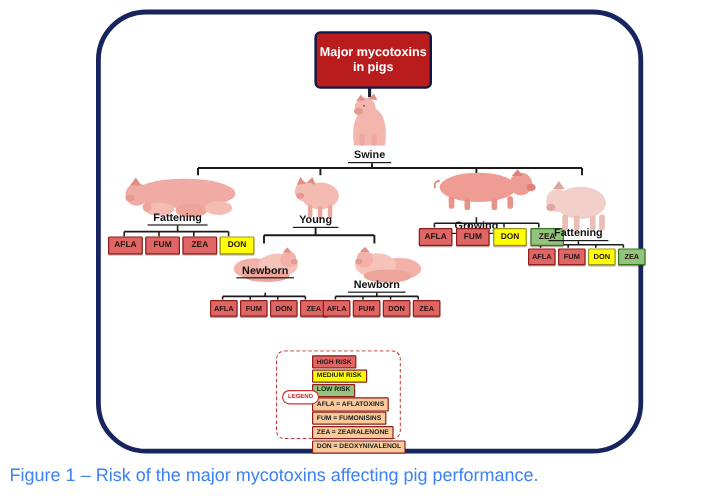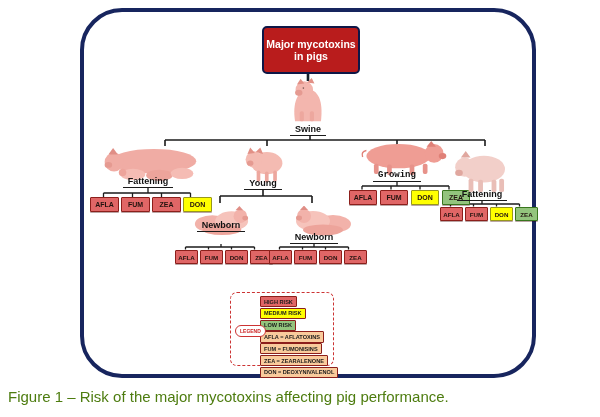--- a/index.html
+++ b/index.html
@@ -32,21 +32,21 @@
 
   .legend-box{position:absolute;left:230px;top:292px;width:102px;height:72px;
               border:1.6px dashed #cc3333;border-radius:7px;background:#fff;}
   .legend-rows{position:absolute;left:260px;top:296px;display:flex;flex-direction:column;align-items:flex-start;}
   .lrow{font-size:5.6px;font-weight:bold;color:#1a1a1a;border:0.8px solid #8c1f1b;
         padding:1.6px 3px;margin-bottom:0.6px;white-space:nowrap;border-radius:1px;}
   .legend-tag{position:absolute;left:235px;top:325px;border:1.2px solid #cc3333;border-radius:8px;
               background:#fff;color:#cc2222;font-size:5px;font-weight:bold;padding:2px 4px;}
 
   .pig{position:absolute;}
-  .caption{position:absolute;left:8px;top:388px;font-size:15px;color:#4d7c0f;
+  .caption{position:absolute;left:8px;top:388px;font-size:15px;color:#3b82f6;
            font-family:"Liberation Sans",sans-serif;}
 </style>
 </head>
 <body>
 
 <div class="stage">
 
   <div class="frame"></div>
 
   <svg class="overlay" width="600" height="417" viewBox="0 0 600 417">
@@ -150,21 +150,21 @@
     <ellipse cx="44" cy="16" rx="34" ry="13" fill="#ef9d94"></ellipse>
     <rect x="18" y="24" width="5" height="11" rx="2" fill="#e7928a"></rect>
     <rect x="32" y="25" width="5" height="11" rx="2" fill="#e7928a"></rect>
     <rect x="56" y="25" width="5" height="11" rx="2" fill="#e7928a"></rect>
     <rect x="70" y="24" width="5" height="11" rx="2" fill="#e7928a"></rect>
     <circle cx="82" cy="13" r="10" fill="#ef9d94"></circle>
     <path d="M74,6 L79,0 L84,6 Z" fill="#e08077"></path>
     <ellipse cx="91" cy="16" rx="4" ry="3.2" fill="#e08077"></ellipse>
     <path d="M10,10 q-6,1 -4,7" stroke="#e08077" stroke-width="1.5" fill="none"></path>
   </svg>
-  <div class="nodelabel" style="left:362px;top:170px;width:70px;font-family:Liberation Mono, monospace;">
+  <div class="nodelabel" style="left:362px;top:183px;width:70px;">
     <span>Growing</span>
   </div>
   <div class="toxrow" style="left:349px;top:190px;">
     <span class="tox sz-b" data-risk="high">AFLA</span>
     <span class="tox sz-b" data-risk="high">FUM</span>
     <span class="tox sz-b" data-risk="medium">DON</span>
     <span class="tox sz-b" data-risk="low">ZEA</span>
   </div>
 
   <svg class="pig" style="left:453px;top:148px;" width="58" height="46" viewBox="0 0 60 48">

